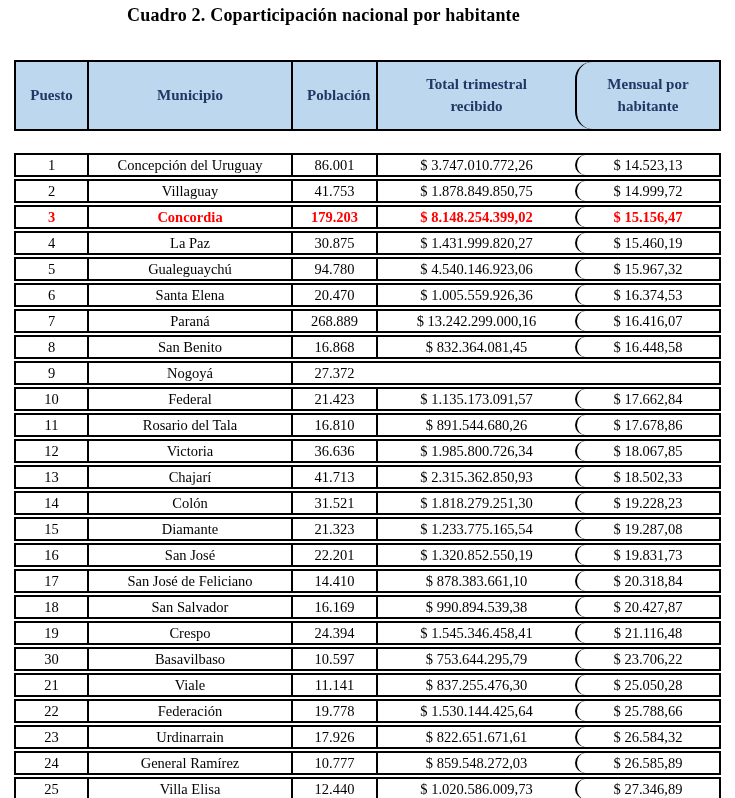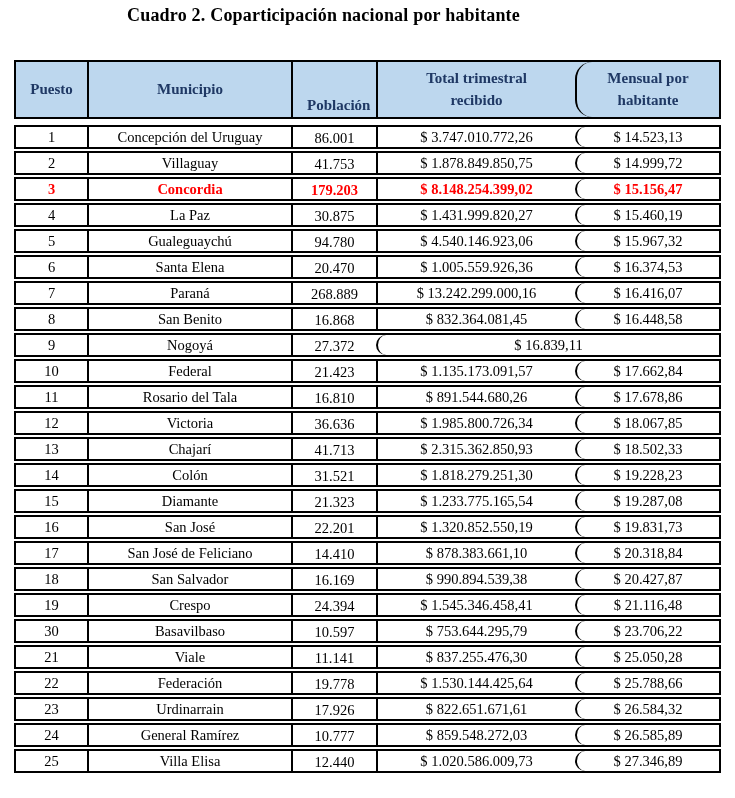--- a/index.html
+++ b/index.html
@@ -29,26 +29,26 @@
     top: 60px;
     width: 707px;
   }
   .trow {
     display: flex;
     box-sizing: border-box;
     border: 2px solid #000000;
     background: #ffffff;
   }
   .header-row {
-    height: 59px;
+    height: 71px;
     background: #bdd7ee;
     color: #1f3864;
     font-weight: bold;
     font-size: 15px;
-    margin-bottom: 6px;
+    margin-bottom: 22px;
     border-width: 2px;
   }
   .header-row .cell span {
     display: inline-block;
     max-width: 66%;
     line-height: 1.45;
   }
   .data-row {
     height: 24px;
     font-size: 14.5px;
@@ -65,21 +65,21 @@
     align-items: center;
     justify-content: center;
     text-align: center;
     border-left: 2px solid #000000;
     overflow: visible;
     white-space: normal;
   }
   .cell:first-child { border-left: none; }
   .c0 { width: 71px;  flex: 0 0 71px; }
   .c1 { width: 204px; flex: 0 0 204px; }
-  .c2 { width: 85px;  flex: 0 0 85px; align-items: flex-end; }
+  .c2 { width: 85px;  flex: 0 0 85px; }
   .c3 { width: 199px; flex: 0 0 199px; }
   .c4 { flex: 1 1 auto; border-radius: 17px; }
 </style>
 </head>
 <body>
 
 <div class="page-title">Cuadro 2. Coparticipación nacional por habitante</div>
 
 <div class="table-wrap">
   <div class="trow header-row">
@@ -153,21 +153,20 @@
         <div class="cell c0">8</div>
         <div class="cell c1">San Benito</div>
         <div class="cell c2">16.868</div>
         <div class="cell c3">$ 832.364.081,45</div>
         <div class="cell c4">$ 16.448,58</div>
       </div>
       <div class="trow data-row">
         <div class="cell c0">9</div>
         <div class="cell c1">Nogoyá</div>
         <div class="cell c2">27.372</div>
-        <div class="cell c4">$ 16.839,11</div>
       </div>
       <div class="trow data-row">
         <div class="cell c0">10</div>
         <div class="cell c1">Federal</div>
         <div class="cell c2">21.423</div>
         <div class="cell c3">$ 1.135.173.091,57</div>
         <div class="cell c4">$ 17.662,84</div>
       </div>
       <div class="trow data-row">
         <div class="cell c0">11</div>

